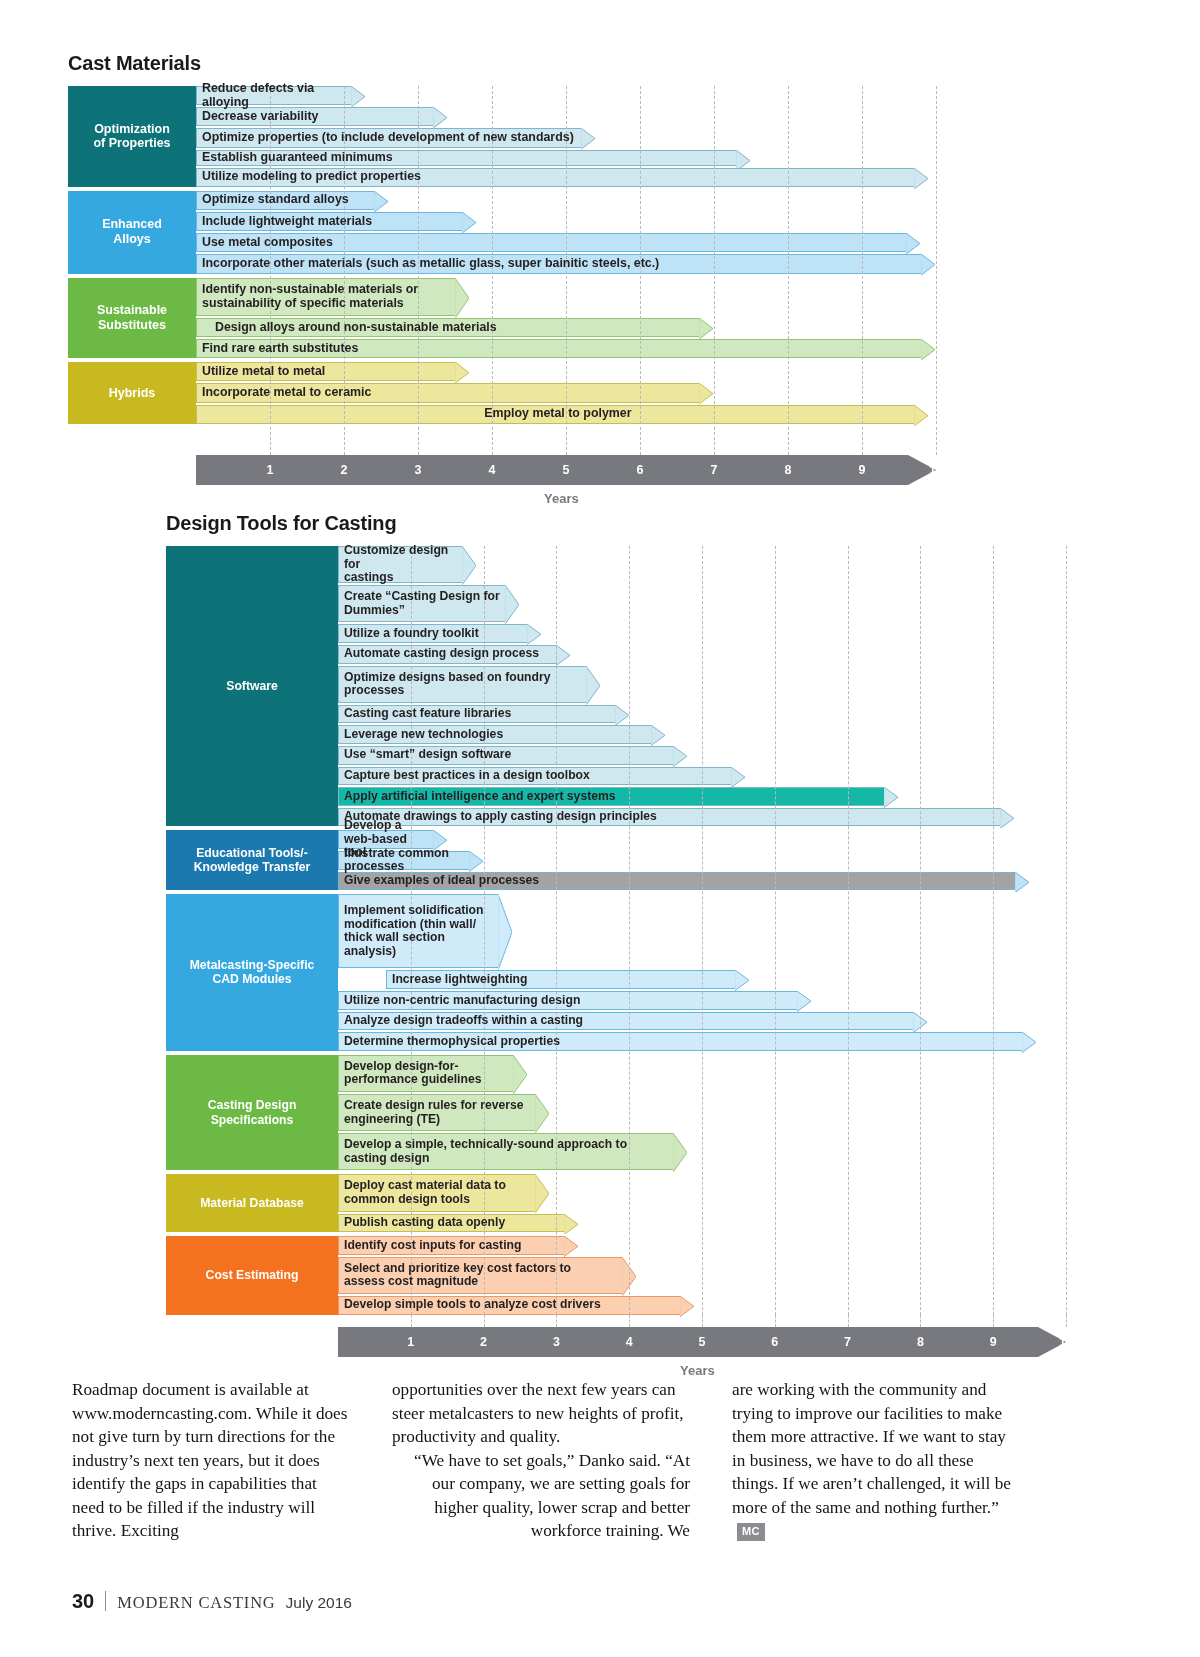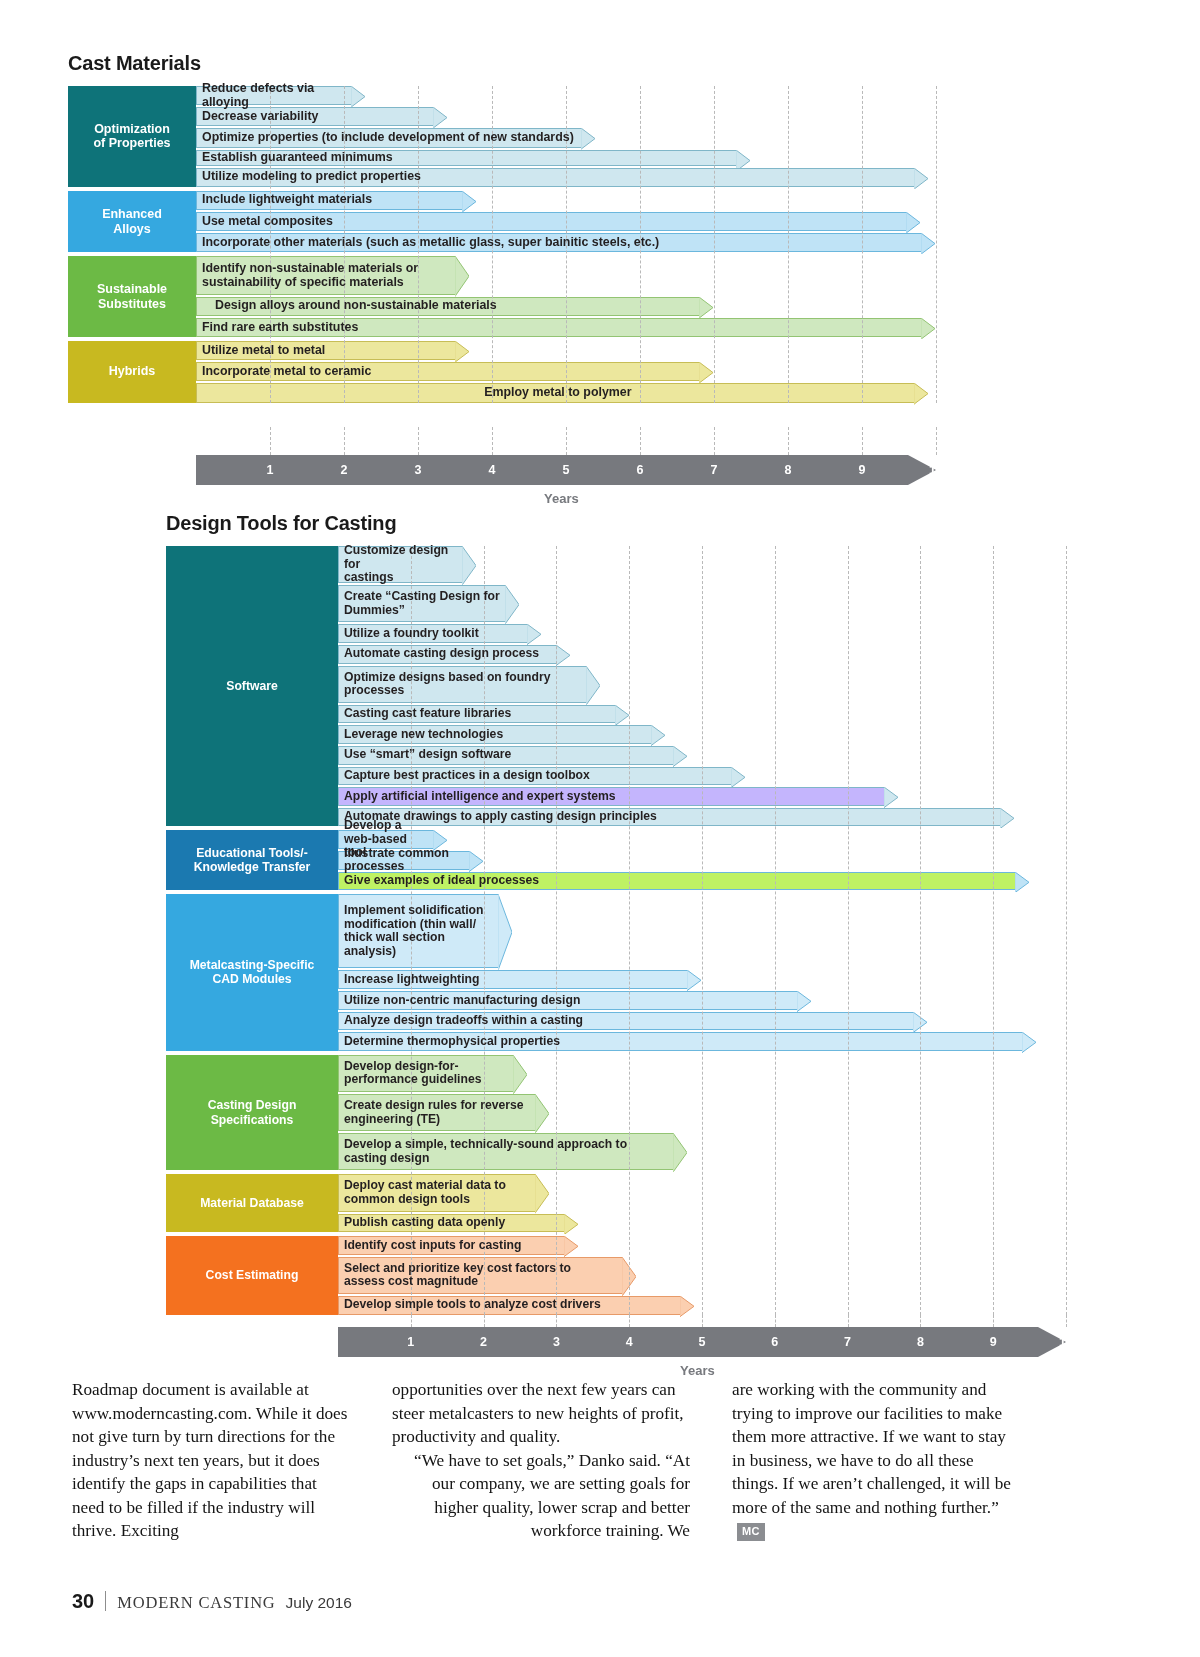--- a/index.html
+++ b/index.html
@@ -185,20 +185,29 @@
                     <line x1="0" y1="0.5" x2="0" y2="20.7" stroke="#cfe7ef" stroke-width="1.4"></line>
                   </svg></div>
                 <span class="txt" style="font-size: 12.4px;">Utilize modeling to predict properties</span>
               </div>
             </div>
           </div>
         </div>
         <div class="group">
           <div class="group-label" style="width: 128px; background: rgb(53, 168, 224); font-size: 12.5px;">Enhanced<br>Alloys</div>
           <div class="bars" style="width: 740px;">
+            <div class="barrow" style="height: 19.2px;">
+              <div class="bar" style="width: 177.6px; background: rgb(191, 227, 246); border-color: rgb(107, 183, 221);">
+                <div class="tip"><svg width="14" height="21.2" viewBox="0 0 14 21.2" preserveAspectRatio="none">
+                    <path d="M0,0 L14,10.6 L0,21.2 Z" fill="#bfe3f6" stroke="#6bb7dd" stroke-width="1"></path>
+                    <line x1="0" y1="0.5" x2="0" y2="20.7" stroke="#bfe3f6" stroke-width="1.4"></line>
+                  </svg></div>
+                <span class="txt" style="font-size: 12.4px;">Optimize standard alloys</span>
+              </div>
+            </div>
             <div class="barrow" style="height: 19.2px;">
               <div class="bar" style="width: 266.4px; background: rgb(191, 227, 246); border-color: rgb(107, 183, 221);">
                 <div class="tip"><svg width="14" height="21.2" viewBox="0 0 14 21.2" preserveAspectRatio="none">
                     <path d="M0,0 L14,10.6 L0,21.2 Z" fill="#bfe3f6" stroke="#6bb7dd" stroke-width="1"></path>
                     <line x1="0" y1="0.5" x2="0" y2="20.7" stroke="#bfe3f6" stroke-width="1.4"></line>
                   </svg></div>
                 <span class="txt" style="font-size: 12.4px;">Include lightweight materials</span>
               </div>
             </div>
             <div class="barrow" style="height: 19.2px;">
@@ -414,21 +423,21 @@
             <div class="barrow" style="height: 18.6px;">
               <div class="bar" style="width: 393.12px; background: rgb(207, 231, 239); border-color: rgb(127, 182, 200);">
                 <div class="tip"><svg width="14" height="20.6" viewBox="0 0 14 20.6" preserveAspectRatio="none">
                     <path d="M0,0 L14,10.3 L0,20.6 Z" fill="#cfe7ef" stroke="#7fb6c8" stroke-width="1"></path>
                     <line x1="0" y1="0.5" x2="0" y2="20.1" stroke="#cfe7ef" stroke-width="1.4"></line>
                   </svg></div>
                 <span class="txt" style="font-size: 12.2px;">Capture best practices in a design toolbox</span>
               </div>
             </div>
             <div class="barrow" style="height: 18.6px;">
-              <div class="bar" style="width: 546px; background: #c4b5fd; border-color: rgb(127, 182, 200);">
+              <div class="bar" style="width: 546px; background: #14b8a6; border-color: rgb(127, 182, 200);">
                 <div class="tip"><svg width="14" height="20.6" viewBox="0 0 14 20.6" preserveAspectRatio="none">
                     <path d="M0,0 L14,10.3 L0,20.6 Z" fill="#cfe7ef" stroke="#7fb6c8" stroke-width="1"></path>
                     <line x1="0" y1="0.5" x2="0" y2="20.1" stroke="#cfe7ef" stroke-width="1.4"></line>
                   </svg></div>
                 <span class="txt" style="font-size: 12.2px;">Apply artificial intelligence and expert systems</span>
               </div>
             </div>
             <div class="barrow" style="height: 18.6px;">
               <div class="bar" style="width: 662.48px; background: rgb(207, 231, 239); border-color: rgb(127, 182, 200);">
                 <div class="tip"><svg width="14" height="20.6" viewBox="0 0 14 20.6" preserveAspectRatio="none">
@@ -455,21 +464,21 @@
             <div class="barrow" style="height: 18.6px;">
               <div class="bar" style="width: 131.04px; background: rgb(191, 227, 246); border-color: rgb(107, 183, 221);">
                 <div class="tip"><svg width="14" height="20.6" viewBox="0 0 14 20.6" preserveAspectRatio="none">
                     <path d="M0,0 L14,10.3 L0,20.6 Z" fill="#bfe3f6" stroke="#6bb7dd" stroke-width="1"></path>
                     <line x1="0" y1="0.5" x2="0" y2="20.1" stroke="#bfe3f6" stroke-width="1.4"></line>
                   </svg></div>
                 <span class="txt" style="font-size: 12.2px;">Illustrate common processes</span>
               </div>
             </div>
             <div class="barrow" style="height: 18.6px;">
-              <div class="bar" style="width: 677.04px; background: #bef264; border-color: rgb(107, 183, 221);">
+              <div class="bar" style="width: 677.04px; background: #a3a3a3; border-color: rgb(107, 183, 221);">
                 <div class="tip"><svg width="14" height="20.6" viewBox="0 0 14 20.6" preserveAspectRatio="none">
                     <path d="M0,0 L14,10.3 L0,20.6 Z" fill="#bfe3f6" stroke="#6bb7dd" stroke-width="1"></path>
                     <line x1="0" y1="0.5" x2="0" y2="20.1" stroke="#bfe3f6" stroke-width="1.4"></line>
                   </svg></div>
                 <span class="txt" style="font-size: 12.2px;">Give examples of ideal processes</span>
               </div>
             </div>
           </div>
         </div>
         <div class="group">
@@ -480,21 +489,21 @@
                 <div class="tip"><svg width="14" height="76.4" viewBox="0 0 14 76.4" preserveAspectRatio="none">
                     <path d="M0,0 L14,38.2 L0,76.4 Z" fill="#cfeaf8" stroke="#6bb7dd" stroke-width="1"></path>
                     <line x1="0" y1="0.5" x2="0" y2="75.9" stroke="#cfeaf8" stroke-width="1.4"></line>
                   </svg></div>
                 <span class="txt" style="font-size: 12.2px;">Implement solidification
 modification (thin wall/
 thick wall section
 analysis)</span>
               </div>
             </div>
-            <div class="barrow" style="height: 18.6px;">
+            <div class="barrow" style="height: 18.6px; padding-left: 48px;">
               <div class="bar" style="width: 349.44px; background: rgb(207, 234, 248); border-color: rgb(107, 183, 221);">
                 <div class="tip"><svg width="14" height="20.6" viewBox="0 0 14 20.6" preserveAspectRatio="none">
                     <path d="M0,0 L14,10.3 L0,20.6 Z" fill="#cfeaf8" stroke="#6bb7dd" stroke-width="1"></path>
                     <line x1="0" y1="0.5" x2="0" y2="20.1" stroke="#cfeaf8" stroke-width="1.4"></line>
                   </svg></div>
                 <span class="txt" style="font-size: 12.2px;">Increase lightweighting</span>
               </div>
             </div>
             <div class="barrow" style="height: 18.6px;">
               <div class="bar" style="width: 458.64px; background: rgb(207, 234, 248); border-color: rgb(107, 183, 221);">

